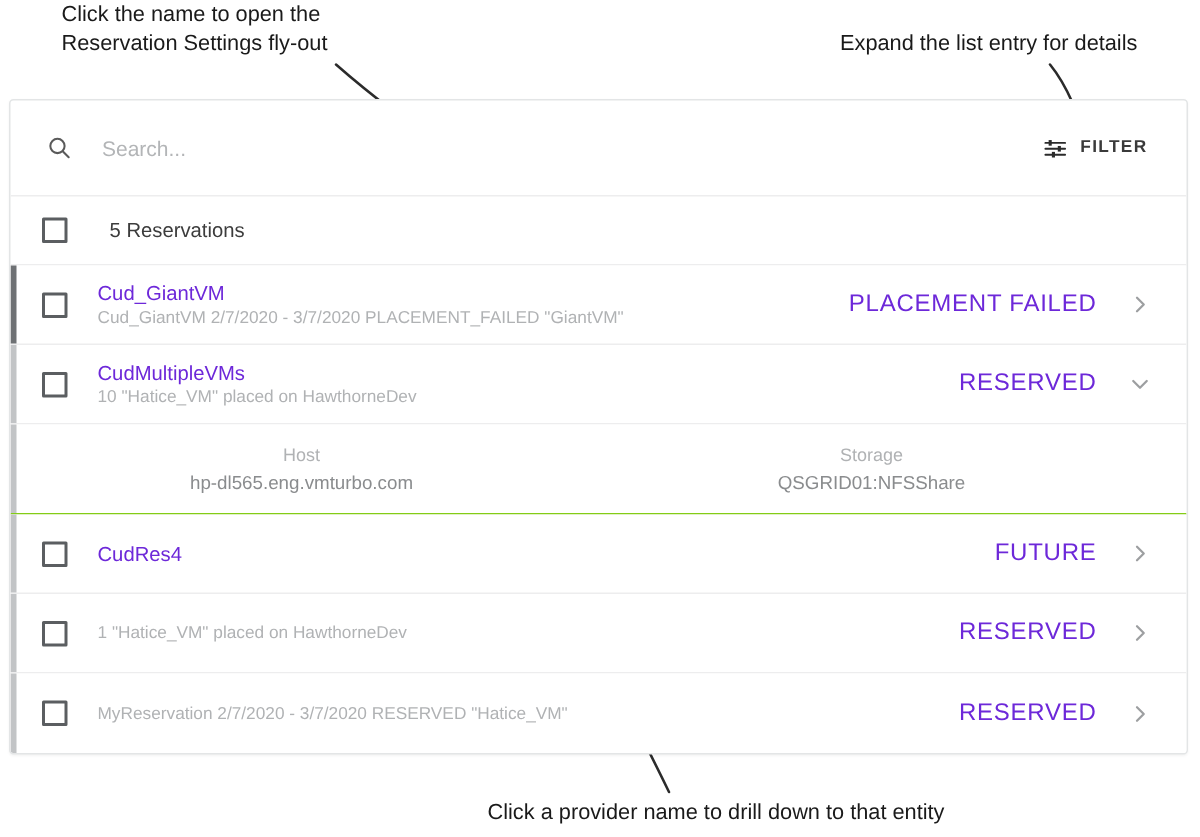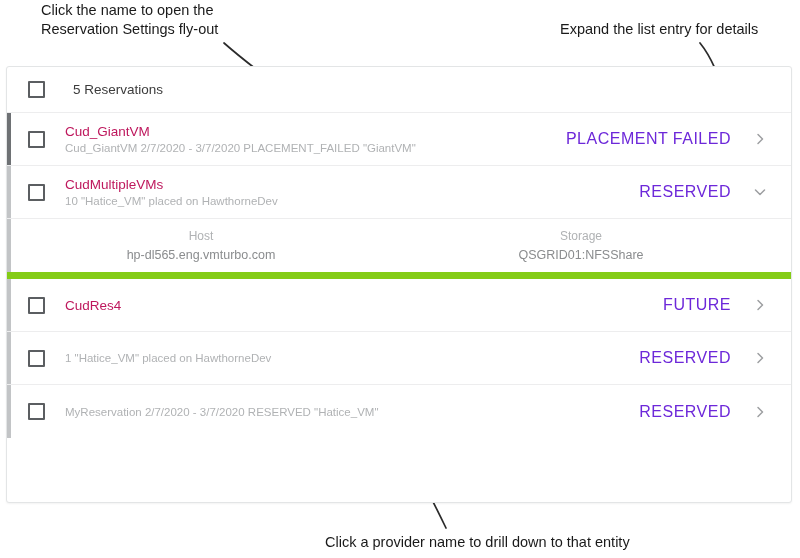--- a/index.html
+++ b/index.html
@@ -121,21 +121,21 @@
   .row:last-child{border-bottom:none;}
   .accent{
     position:absolute;left:0;top:0;bottom:0;
     width:4px;
     background:#c2c4c6;
   }
   .accent.dark{background:#6e7174;}
   .row-text{margin-left:20px;display:flex;flex-direction:column;gap:3px;}
   .row-name{
     font-size:13.5px;
-    color:#be185d;
+    color:#6d28d9;
     cursor:pointer;
   }
   .row-sub{
     font-size:11.5px;
     color:#b0b2b4;
   }
   .row-status{
     position:absolute;
     right:60px;top:50%;
     transform:translateY(-50%);
@@ -151,21 +151,21 @@
     width:14px;height:14px;
     color:#9d9fa1;
     cursor:pointer;
   }
   .row.no-sub .row-text{gap:0;}
 
   
   .detail{
     position:relative;
     height:60px;
-    border-bottom:7px solid #84cc16;
+    border-bottom:1px solid #84cc16;
     box-sizing:border-box;
     background:#fff;
   }
   .detail .accent{background:#c2c4c6;}
   .detail-inner{
     position:absolute;left:4px;right:0;top:0;bottom:0;
     display:flex;
   }
   .detail-col{
     flex:0 0 380px;
@@ -195,20 +195,42 @@
   </g>
   <g fill="#1d1d1d" stroke="none">
     <polygon points="186,253 204,246 204,261"></polygon>
     <polygon points="752,248 744,230 759,230"></polygon>
     <polygon points="302,324 320,317 320,332"></polygon>
   </g>
 </svg>
 
 <div class="card">
 
+  <div class="search-row">
+    <span class="search-icon">
+      <svg viewBox="0 0 20 20" width="17" height="17" fill="none" stroke="currentColor" stroke-width="1.6">
+        <circle cx="8.6" cy="8.6" r="5.6"></circle>
+        <line x1="12.9" y1="12.9" x2="17.4" y2="17.4" stroke-linecap="round"></line>
+      </svg>
+    </span>
+    <input class="search-input" type="text" placeholder="Search..." style="">
+    <div class="filter-btn">
+      <span>
+        <svg class="filter-icon" viewBox="0 0 16 16" fill="none" stroke="currentColor" stroke-width="1.4" stroke-linecap="round">
+          <line x1="1" y1="4" x2="15" y2="4"></line>
+          <line x1="1" y1="8.2" x2="15" y2="8.2"></line>
+          <line x1="1" y1="12.4" x2="15" y2="12.4"></line>
+          <rect x="3.3" y="2" width="2.2" height="4" fill="currentColor" stroke="none"></rect>
+          <rect x="9.8" y="6.2" width="2.2" height="4" fill="currentColor" stroke="none"></rect>
+          <rect x="5.6" y="10.4" width="2.2" height="4" fill="currentColor" stroke="none"></rect>
+        </svg>
+      </span>
+      <span class="filter-label">FILTER</span>
+    </div>
+  </div>
 
   <div class="header-row">
     <div class="cb"></div>
     <div class="header-title">5 Reservations</div>
   </div>
 
   <div class="row">
     <div class="accent dark"></div>
     <div class="cb"></div>
     <div class="row-text">

